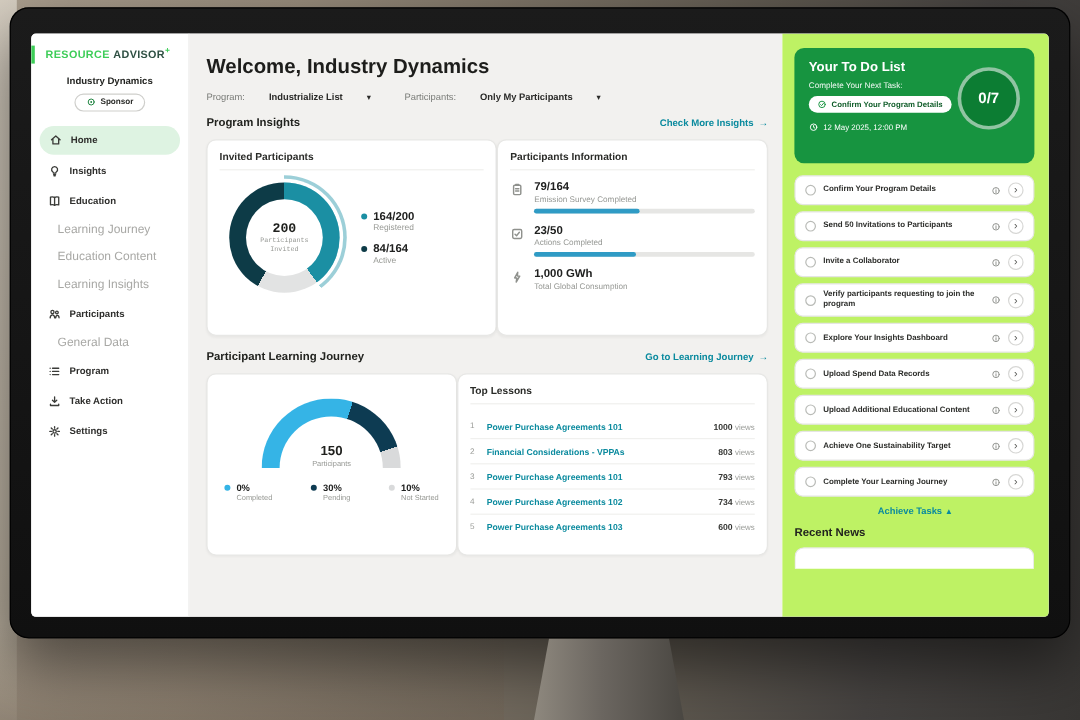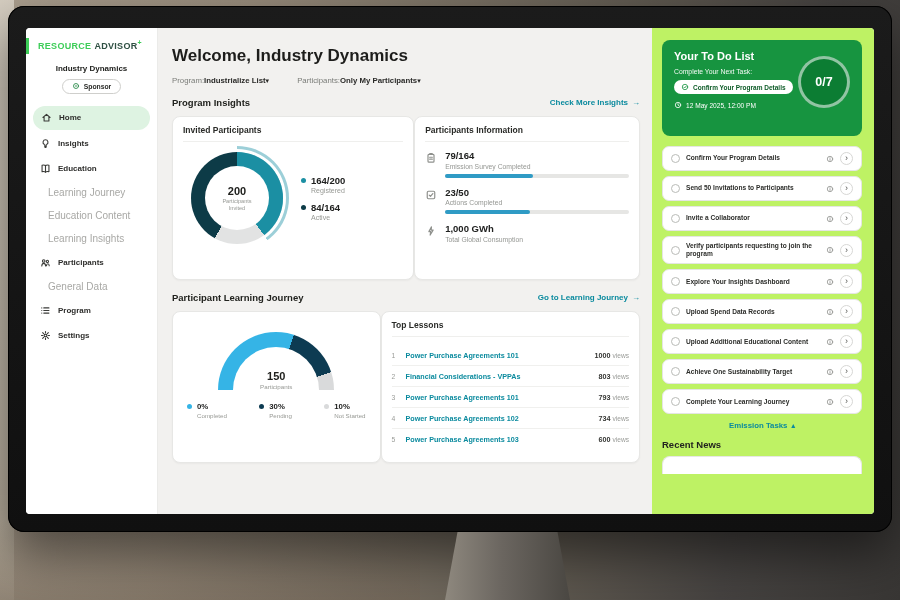--- a/index.html
+++ b/index.html
@@ -46,37 +46,37 @@
   .nav-item { display:flex; align-items:center; gap:7px; padding:0 8px 0 14px;
     height:23px; margin-bottom:2px; font-size:8px; font-weight:bold; color:#2e2e2c; cursor:pointer; }
   .nav-item.sub { padding-left:22px; color:#a8a8a5; font-weight:normal; font-size:10px; height:21px; }
   .nav-item.active { background:#def3e2; border-radius:13px; margin:0 7px 2px; padding-left:8px; height:24px; }
   .nav-icon { width:11px; height:11px; color:#3a3b38; }
 
   
   .main { flex:1 1 auto; min-width:0; background:#f2f1ef; padding:8px 12px 0 14px; }
   .welcome { font-size:17px; font-weight:bold; color:#1d1d1b; margin:10px 0 10px; }
   .filters { display:flex; gap:28px; margin-bottom:12px; }
-  .filter { display:flex; align-items:center; gap:0; cursor:pointer; }
+  .filter { display:flex; align-items:center; gap:20px; cursor:pointer; }
   .filter-label { font-size:7.8px; color:#7a7c78; }
   .filter-value { font-size:7.8px; font-weight:bold; color:#2a2a28; }
   .caret { font-size:7px; color:#2a2a28; }
   .sec-head { display:flex; justify-content:space-between; align-items:center; margin:6px 0 8px; }
   .sec-title { font-size:9.5px; font-weight:bold; color:#22231f; }
   .sec-link { font-size:8px; font-weight:bold; color:#0a8a9e; display:flex; gap:4px; align-items:center; cursor:pointer; }
   .cards-row { display:flex; margin-bottom:12px; }
   .card { background:#fff; border:1px solid #e7e7e5; border-radius:8px; padding:8px 10px;
     box-shadow:0 1px 2px rgba(0,0,0,.04); }
   .card-title { font-size:8.5px; font-weight:bold; color:#2a2b28; padding-bottom:6px;
     border-bottom:1px solid #efefed; margin-bottom:8px; }
 
   .card-donut { flex:1.08; height:164px; }
   .card-pinfo { flex:1; height:164px; }
   .donut-wrap { display:flex; align-items:center; gap:18px; padding-left:8px; margin-top:10px; }
-  .donut-box { position:relative; width:92px; height:92px; flex:0 0 92px; }
+  .donut-box { position:relative; width:92px; height:92px; flex:0 0 92px;font-family:Liberation Mono, monospace; }
   .donut-outer { position:absolute; left:-6px; top:-6px; width:104px; height:104px; border-radius:50%; z-index:0; }
   .donut { position:absolute; inset:0; border-radius:50%; z-index:1; box-shadow:0 0 0 3px #fff; }
   .donut-hole { position:absolute; inset:14px; background:#fff; border-radius:50%;
     display:flex; flex-direction:column; align-items:center; justify-content:center; text-align:center; }
   .donut-val { font-size:11px; font-weight:bold; color:#20211e; }
   .donut-lab { font-size:5.6px; color:#969894; width:42px; line-height:1.2; margin-top:1px; }
   .dleg-item { margin:8px 0; }
   .dleg-top { display:flex; align-items:center; gap:5px; }
   .dot { width:5px; height:5px; border-radius:50%; flex:0 0 5px; }
   .dleg-val { font-size:9.5px; font-weight:bold; color:#202120; }
@@ -215,20 +215,28 @@
               <span class="icon nav-icon">
                 <svg viewBox="0 0 16 16">
                   <path d="M2.6 4.2h.01M2.6 8h.01M2.6 11.8h.01M5.5 4.2H13M5.5 8H13M5.5 11.8H13"></path>
                 </svg>
               </span>
               <span class="nav-label">Program</span>
             </div>
             <div class="nav-item top">
               <span class="icon nav-icon">
                 <svg viewBox="0 0 16 16">
+                  <path d="M8 2.5v6.5M5.4 6.6 8 9.2l2.6-2.6M3 11.2V13h10v-1.8"></path>
+                </svg>
+              </span>
+              <span class="nav-label">Take Action</span>
+            </div>
+            <div class="nav-item top">
+              <span class="icon nav-icon">
+                <svg viewBox="0 0 16 16">
                   <circle cx="8" cy="8" r="2"></circle>
                   <path d="M8 2.2v1.9M8 11.9v1.9M2.2 8h1.9M11.9 8h1.9M3.9 3.9l1.3 1.3M10.8 10.8l1.3 1.3M12.1 3.9l-1.3 1.3M5.2 10.8l-1.3 1.3"></path>
                 </svg>
               </span>
               <span class="nav-label">Settings</span>
             </div>
           </nav>
       </aside>
 
       <main class="main">
@@ -537,21 +545,21 @@
                 <svg viewBox="0 0 16 16">
                   <circle cx="8" cy="8" r="5.4"></circle>
                   <path d="M8 7.2V11M8 5.2h.01"></path>
                 </svg>
               </span>
               <span class="task-go">›</span>
             </div>
           </div>
 
         <div class="collapse">
-          <span>Emission Tasks</span>
+          <span>Achieve Tasks</span>
           <span class="caret-up">▴</span>
         </div>
 
         <div class="news-title">Recent News</div>
         <div class="news-card"></div>
       </section>
 
     </div>
   </div>
 

